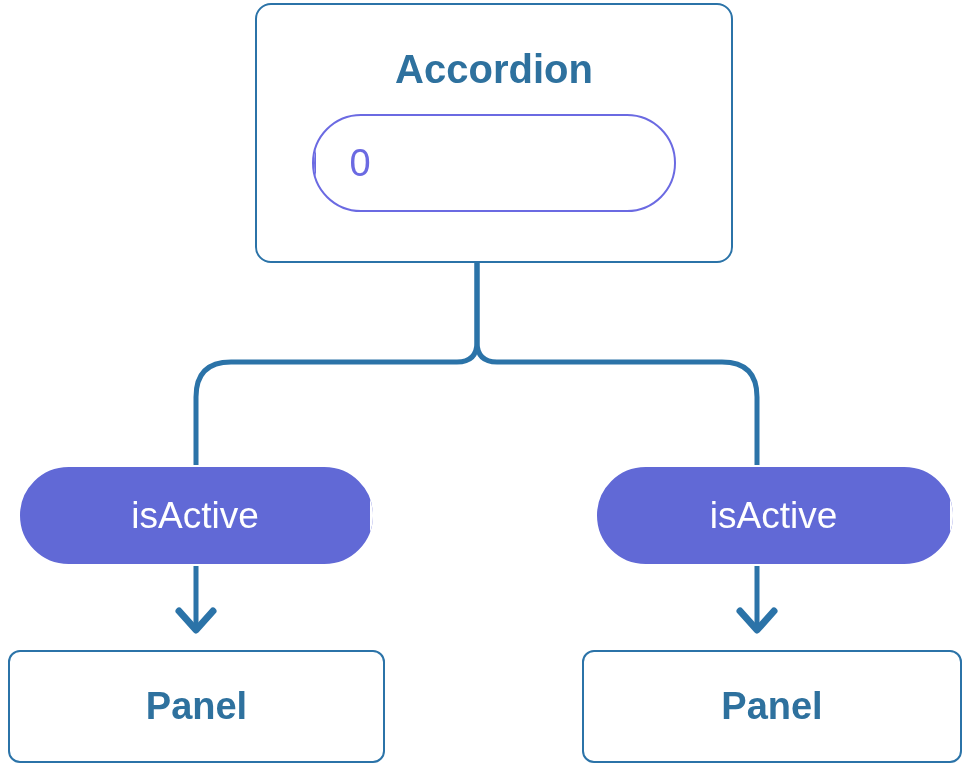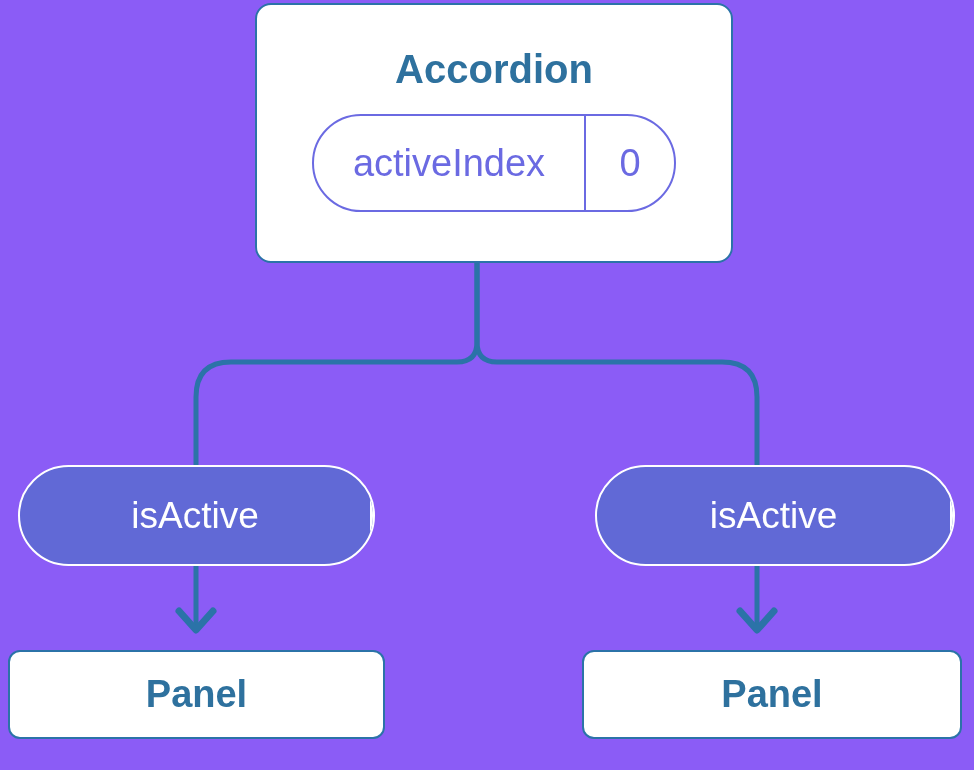--- a/index.html
+++ b/index.html
@@ -4,21 +4,21 @@
 <style>
   html, body {
     margin: 0;
     padding: 0;
     background: #4d6771;
   }
   .stage {
     position: relative;
     width: 974px;
     height: 770px;
-    background: #8b5cf6;
+    background: #ffffff;
     font-family: "Liberation Sans", sans-serif;
     overflow: hidden;
   }
   .connectors {
     position: absolute;
     left: 0; top: 0;
     width: 974px; height: 770px;
   }
   .connectors path {
     fill: none;
@@ -106,21 +106,21 @@
   .state-value {
     display: flex;
     align-items: center;
     justify-content: center;
   }
   .state-pill.pos-left  .state-value { width: 140px; }
   .state-pill.pos-right .state-value { width: 150px; }
   .panel {
     position: absolute;
     top: 650px;
-    height: 89px;
+    height: 113px;
     box-sizing: border-box;
     background: #ffffff;
     border: 2.5px solid #2b73a8;
     border-radius: 12px;
     display: flex;
     align-items: center;
     justify-content: center;
     color: #2e719e;
     font-size: 38px;
     font-weight: 600;
@@ -136,21 +136,20 @@
   <svg class="connectors" width="974" height="770" viewBox="0 0 974 770" aria-hidden="true">
     <path d="M477 263 V342 Q477 362 457 362 H231 Q196 362 196 397 V627"></path>
     <path d="M477 263 V342 Q477 362 497 362 H722 Q757 362 757 397 V627"></path>
     <path class="arrowhead" d="M179 611 L196 630 L213 611"></path>
     <path class="arrowhead" d="M740 611 L757 630 L774 611"></path>
   </svg>
 
   <div class="card">
     <div class="card-title">Accordion</div>
     <div class="prop-pill">
-      <span class="prop-name">activeIndex</span>
       <span class="prop-divider"></span>
       <span class="prop-value">0</span>
     </div>
   </div>
 
   <div class="state-pill pos-left">
     <span class="state-name">isActive</span>
     <span class="state-divider"></span>
   </div>
 

